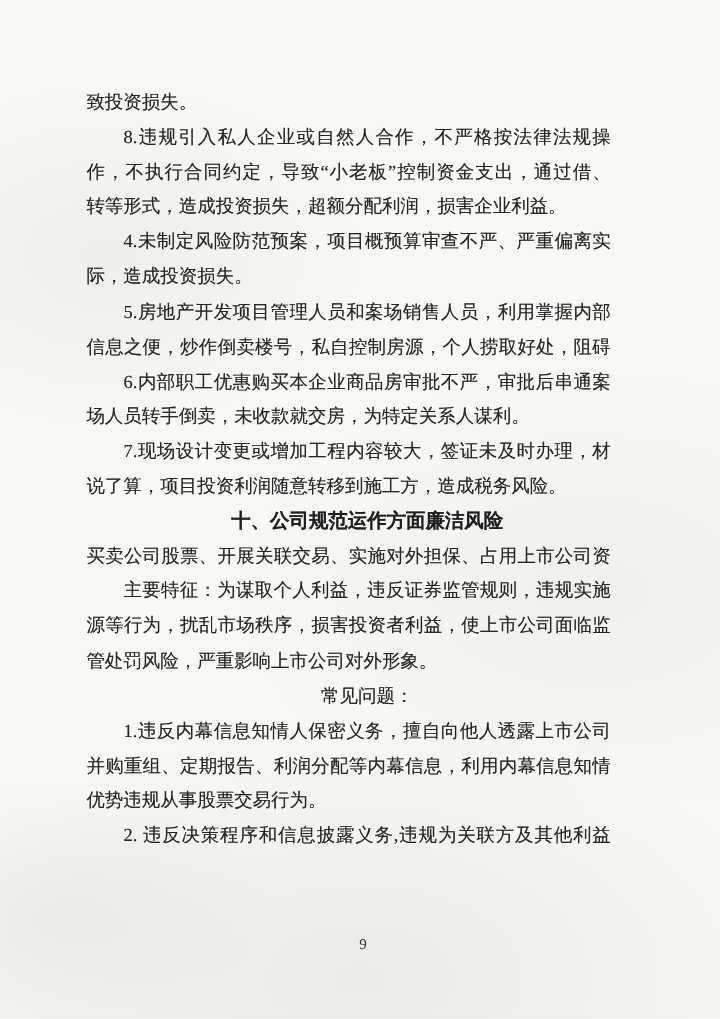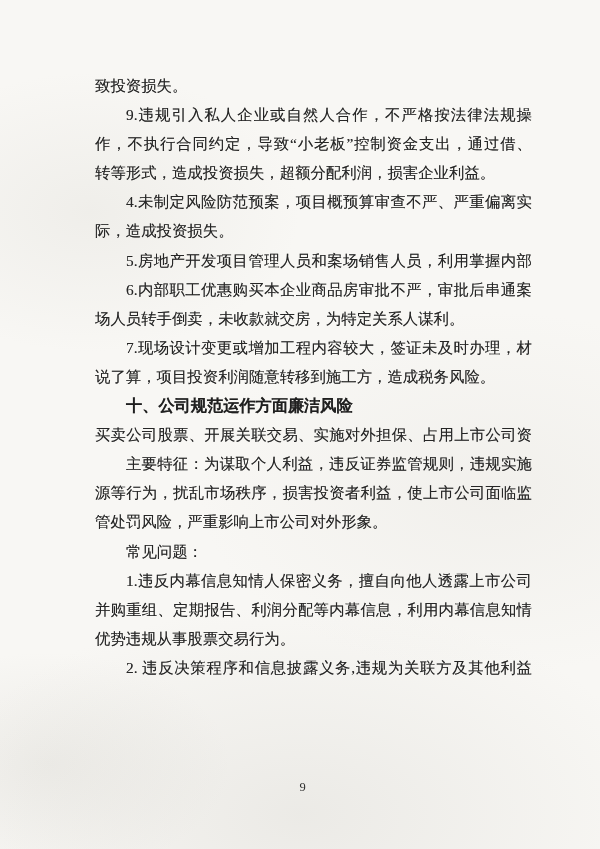--- a/index.html
+++ b/index.html
@@ -16,41 +16,42 @@
     background-color: #f8f7f4;
     background-image:
       radial-gradient(ellipse 300px 200px at 15% 25%, rgba(208,206,198,0.22), transparent 70%),
       radial-gradient(ellipse 420px 260px at 82% 58%, rgba(214,211,204,0.20), transparent 70%),
       radial-gradient(ellipse 520px 300px at 50% 96%, rgba(203,201,194,0.28), transparent 70%),
       radial-gradient(ellipse 260px 160px at 8% 90%, rgba(205,203,196,0.25), transparent 70%);
     font-family: "Liberation Serif", serif;
   }
   .content {
     position: absolute;
-    left: 95px;
+    left: 72px;
     top: 71px;
     width: 437px;
   }
   .line {
     height: 29.1px;
     line-height: 29.1px;
     font-size: 15.4px;
     color: #262626;
     text-align: left;
     white-space: nowrap;
     text-shadow: 0 0 0.4px rgba(20,20,20,0.45);
   }
   .line.justify {
     white-space: normal;
     text-align: justify;
     text-align-last: justify;
     overflow: hidden;
   }
   .line.indent {
     padding-left: 31px;
+    text-align: center;
   }
   .line.heading {
     font-family: "Liberation Sans", sans-serif;
     font-weight: bold;
     font-size: 16.2px;
     color: #1f1f1f;
     text-shadow: 0 0 0.5px rgba(15,15,15,0.55);
   }
   .footer {
     position: absolute;
@@ -62,26 +63,27 @@
     color: #2e2e2e;
     font-family: "Liberation Serif", serif;
   }
 </style>
 </head>
 <body>
 
 <div class="page">
   <div class="content" id="content">
       <div class="line">致投资损失。</div>
-      <div class="line justify indent">9.违规引入私人企业或自然人合作，不严格按法律法规操</div>
+      <div class="line justify indent">8.违规引入私人企业或自然人合作，不严格按法律法规操</div>
       <div class="line justify">作，不执行合同约定，导致“小老板”控制资金支出，通过借、</div>
       <div class="line">转等形式，造成投资损失，超额分配利润，损害企业利益。</div>
       <div class="line justify indent">4.未制定风险防范预案，项目概预算审查不严、严重偏离实</div>
       <div class="line">际，造成投资损失。</div>
       <div class="line justify indent">5.房地产开发项目管理人员和案场销售人员，利用掌握内部</div>
+      <div class="line justify">信息之便，炒作倒卖楼号，私自控制房源，个人捞取好处，阻碍</div>
       <div class="line justify indent">6.内部职工优惠购买本企业商品房审批不严，审批后串通案</div>
       <div class="line">场人员转手倒卖，未收款就交房，为特定关系人谋利。</div>
       <div class="line justify indent">7.现场设计变更或增加工程内容较大，签证未及时办理，材</div>
       <div class="line">说了算，项目投资利润随意转移到施工方，造成税务风险。</div>
       <div class="line indent heading">十、公司规范运作方面廉洁风险</div>
       <div class="line justify">买卖公司股票、开展关联交易、实施对外担保、占用上市公司资</div>
       <div class="line justify indent">主要特征：为谋取个人利益，违反证券监管规则，违规实施</div>
       <div class="line justify">源等行为，扰乱市场秩序，损害投资者利益，使上市公司面临监</div>
       <div class="line">管处罚风险，严重影响上市公司对外形象。</div>
       <div class="line indent">常见问题：</div>

